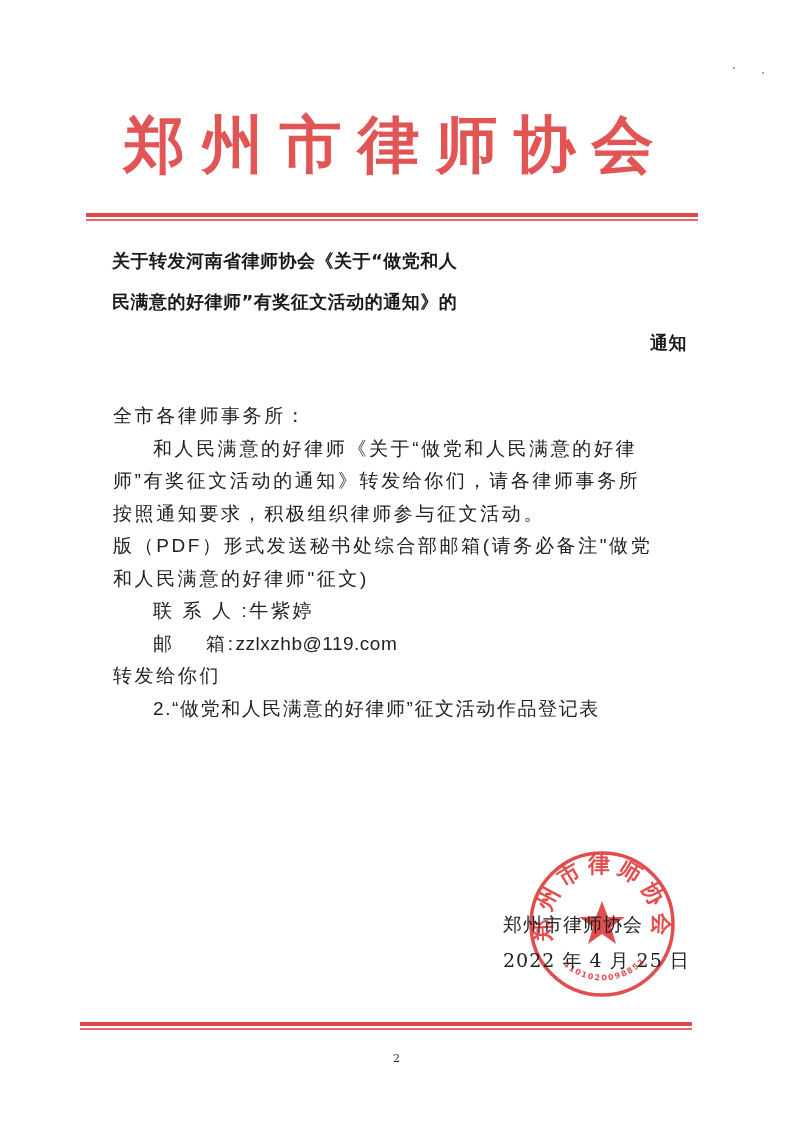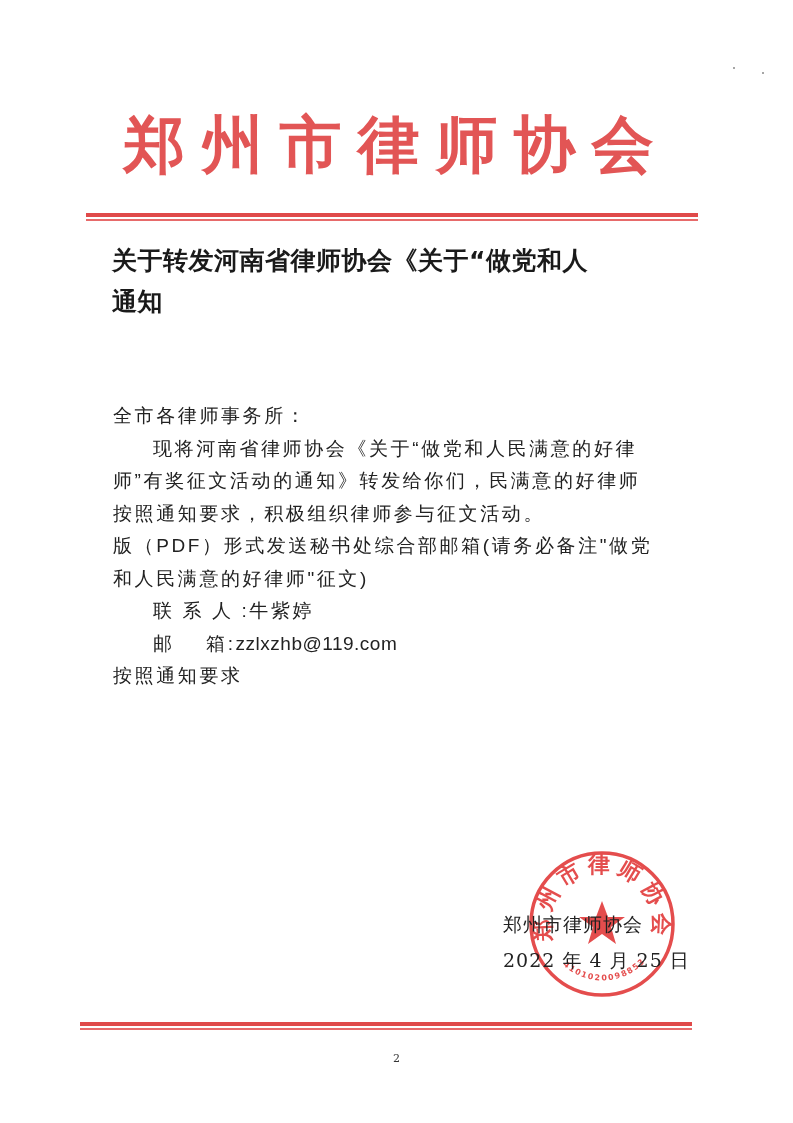--- a/index.html
+++ b/index.html
@@ -12,25 +12,25 @@
     font-family: "DejaVu Serif", serif; font-weight: bold; font-size: 62px;
     letter-spacing: 16px; color: #e25555; line-height: 90px;
   }
   .rule-top { position: absolute; left: 86px; top: 213px; width: 612px; }
   .rule-bottom { position: absolute; left: 80px; top: 1022px; width: 612px; }
   .rule .thick { height: 4px; background: #e04a4a; }
   .rule .gap { height: 2px; background: #fff; }
   .rule .thin { height: 1.5px; background: #e76a6a; }
   .title {
     position: absolute; left: 112px; top: 240px; width: 575px; text-align: justify;
-    font-family: "DejaVu Sans", sans-serif; font-weight: bold; font-size: 25px;
+    font-family: "DejaVu Sans", sans-serif; font-weight: bold; font-size: 18px;
     line-height: 41px; color: #1a1a1a; letter-spacing: 0.5px;
   }
   .title .line { display: block; white-space: nowrap; }
-  .title .center { text-align: left; }
+  .title .center { text-align: right; }
   .body {
     position: absolute; left: 113px; top: 400px; width: 580px;
     font-family: Liberation Sans, sans-serif; font-size: 19px; line-height: 32.5px; color: #222;
     letter-spacing: 2.6px;
   }
   .body .line { display: block; white-space: nowrap; }
   .indent { padding-left: 40px; }
   .sig { position: absolute; left: 503px; top: 906px; font-size: 19px; line-height: 36px; letter-spacing: 1px; }
   .seal { position: absolute; left: 527px; top: 849px; width: 150px; height: 150px; opacity: 0.9; }
   .page-no { position: absolute; left: 0; top: 1052px; width: 793px; text-align: center; font-size: 11px; color: #333; }
@@ -42,33 +42,35 @@
 <div class="letterhead">郑州市律师协会</div>
 
 <div class="rule rule-top">
   <div class="thick"></div>
   <div class="gap"></div>
   <div class="thin"></div>
 </div>
 
 <div class="title">
   <span class="line">关于转发河南省律师协会《关于“做党和人</span>
+  <span class="line">民满意的好律师”有奖征文活动的通知》的</span>
   <span class="line center">通知</span>
 </div>
 
 <div class="body">
   <span class="line">全市各律师事务所：</span>
-  <span class="line indent">现将河南省律师协会《关于“做党和人民满意的好律</span>
-  <span class="line">师”有奖征文活动的通知》转发给你们，民满意的好律师</span>
+  <span class="line indent">和人民满意的好律师《关于“做党和人民满意的好律</span>
+  <span class="line">师”有奖征文活动的通知》转发给你们，请各律师事务所</span>
   <span class="line">按照通知要求，积极组织律师参与征文活动。</span>
   <span class="line">版（PDF）形式发送秘书处综合部邮箱(请务必备注"做党</span>
   <span class="line">和人民满意的好律师"征文)</span>
   <span class="line indent"><span>联 系 人 :</span><span>牛紫婷</span></span>
   <span class="line indent"><span style="white-space:pre">邮    箱:</span><span style="letter-spacing:0.5px">zzlxzhb@119.com</span></span>
-  <span class="line">按照通知要求</span>
+  <span class="line">转发给你们</span>
+  <span class="line indent" style="letter-spacing:1.6px">2.“做党和人民满意的好律师”征文活动作品登记表</span>
 </div>
 
 <svg class="seal" viewBox="0 0 150 150">
   <circle cx="75" cy="75" r="71" fill="none" stroke="#e23a3a" stroke-width="3.5"></circle>
   <defs>
     <path id="arcTop" d="M 27 95 A 52 52 0 1 1 123 95"></path>
     <path id="arcBot" d="M 32 112 A 58 58 0 0 0 122 108"></path>
   </defs>
   <text font-family="DejaVu Sans, sans-serif" font-weight="bold" font-size="22" fill="#e23a3a" letter-spacing="6">
     <textPath href="#arcTop" startOffset="50%" text-anchor="middle">郑州市律师协会</textPath>

